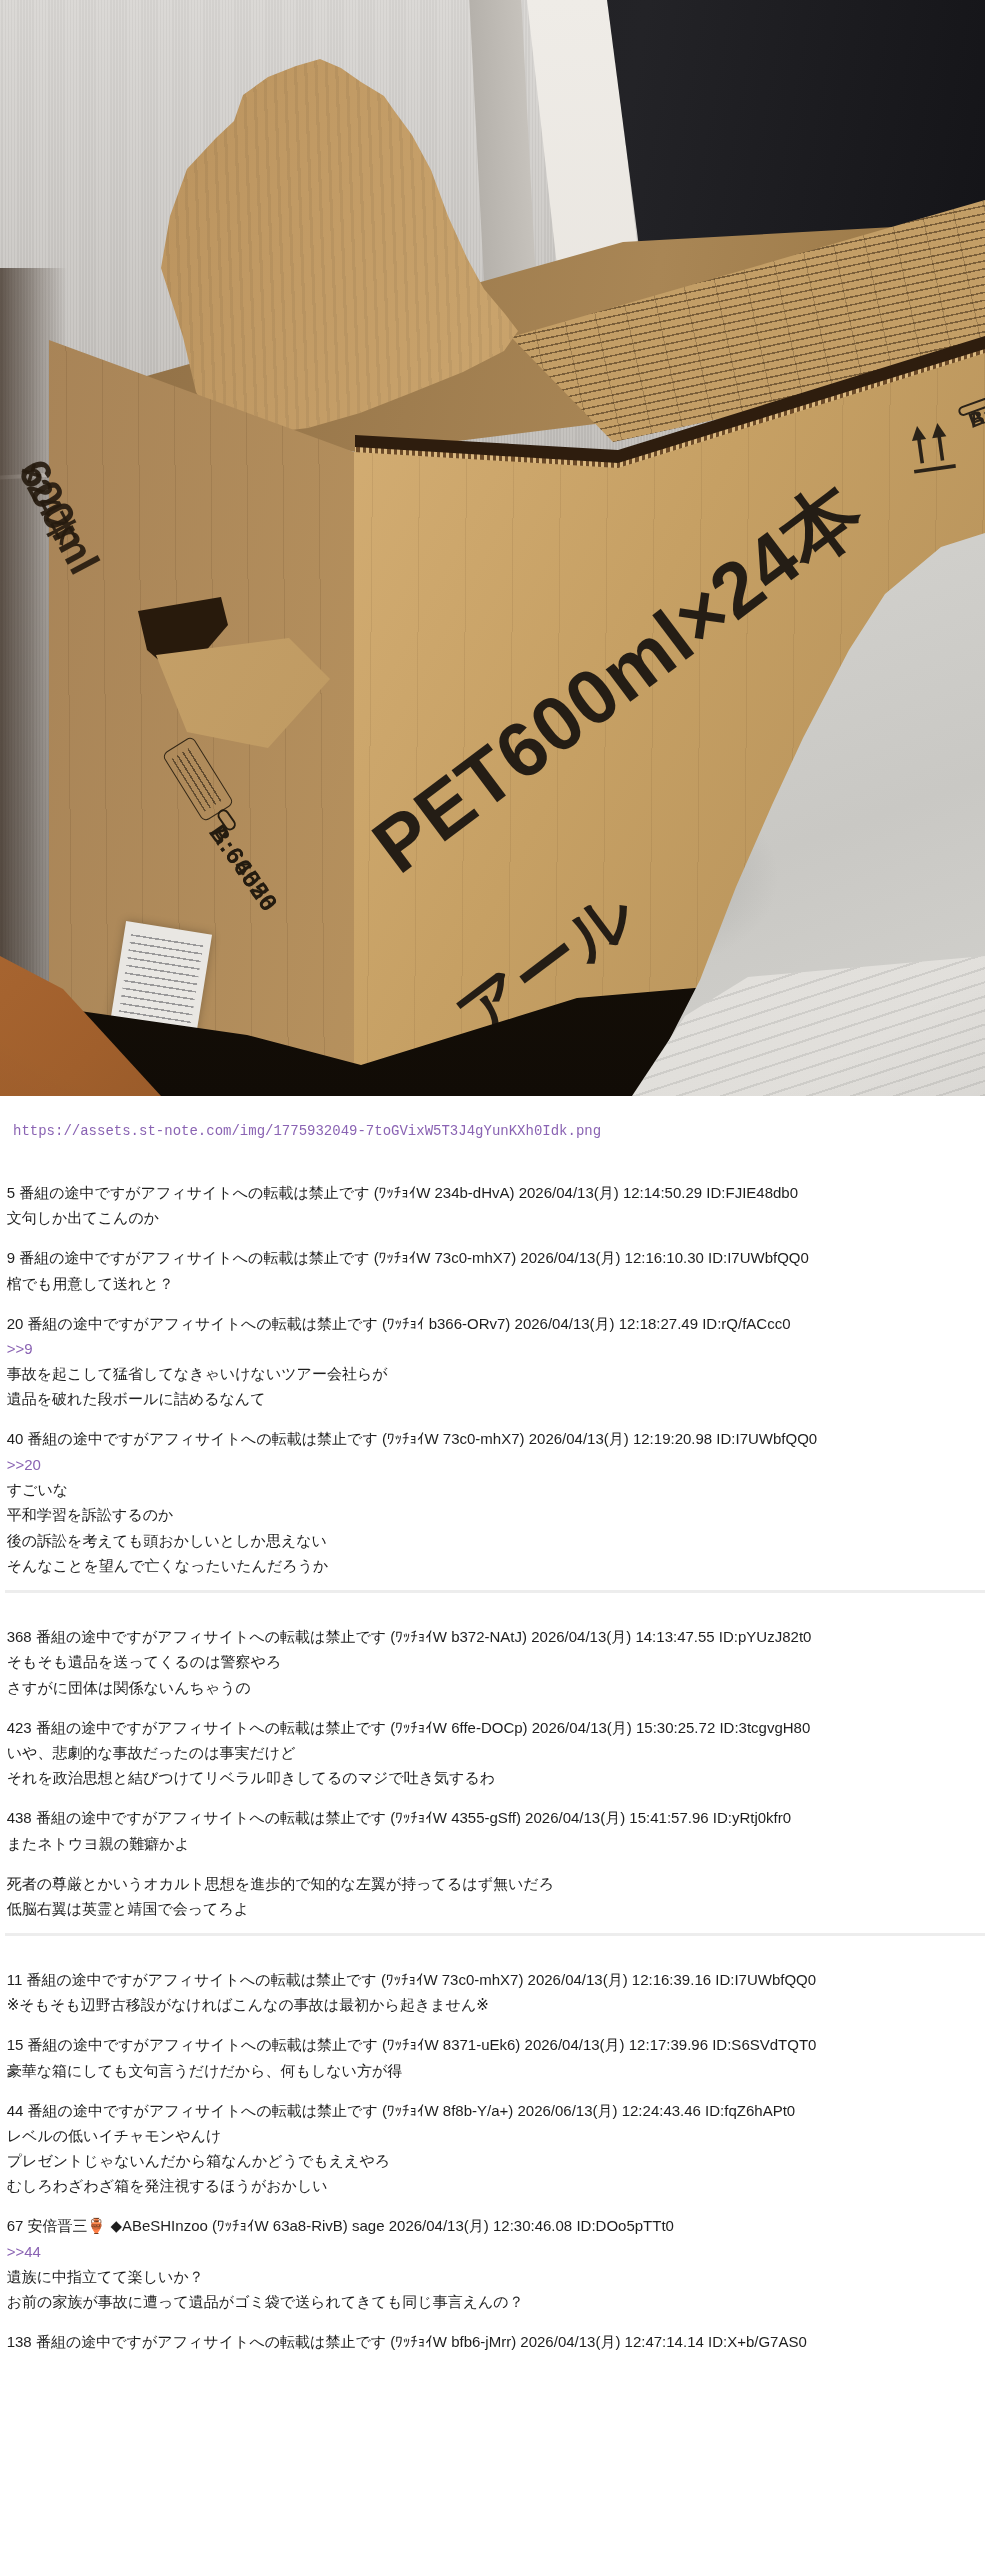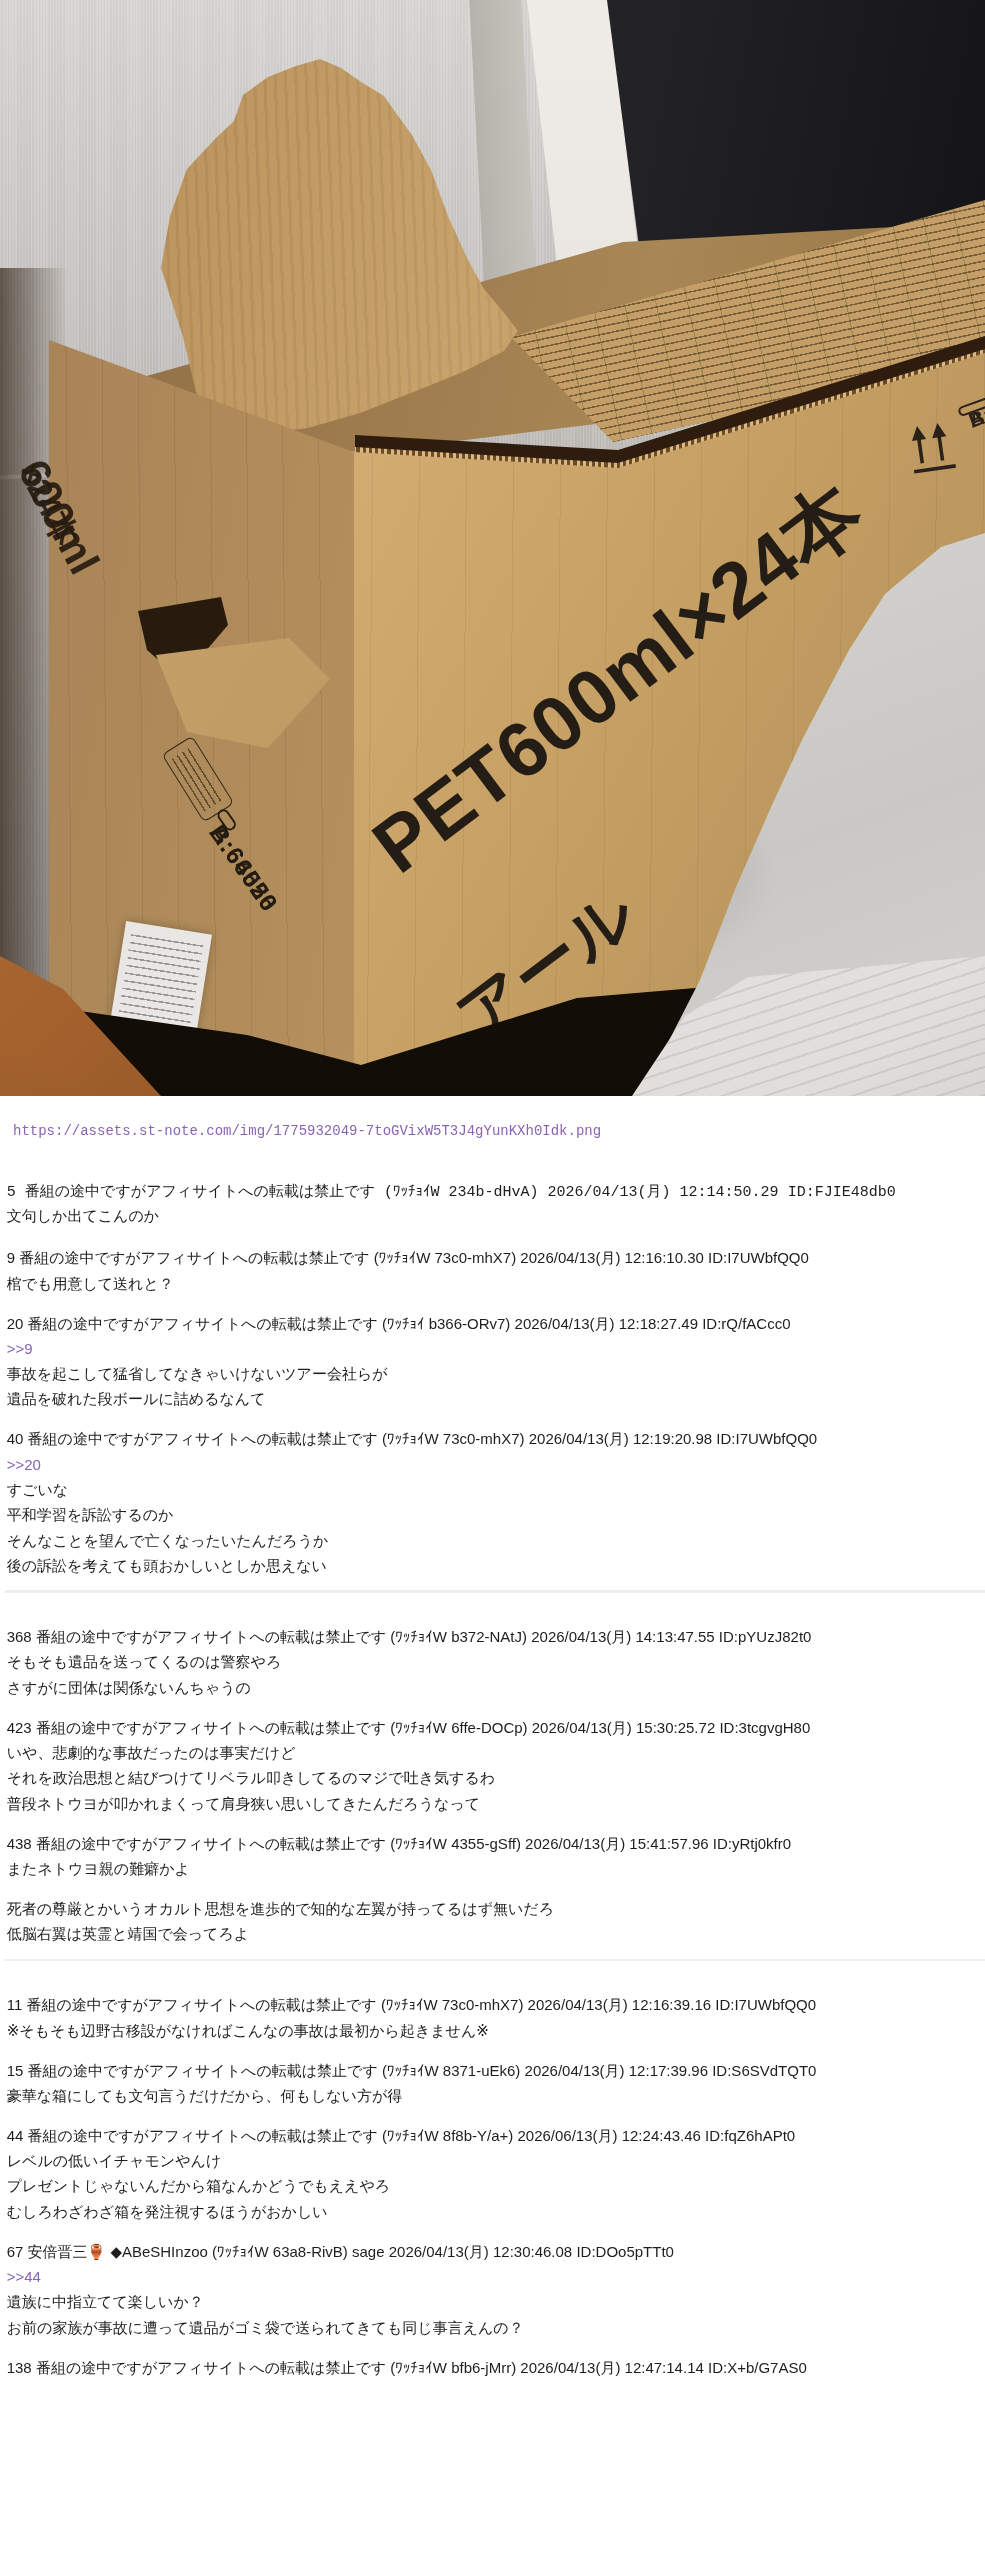--- a/index.html
+++ b/index.html
@@ -103,21 +103,21 @@
   .ph-vignette{left:0;top:0;width:100%;height:100%;
     background:radial-gradient(ellipse 130% 110% at 45% 40%,rgba(0,0,0,0) 60%,rgba(0,0,0,.14));}
 
   
   .link-row{margin:27px 0 0 13px;}
   .link-row a{color:#8a63b3;font-size:14px;text-decoration:none;font-family:Liberation Mono, monospace;}
   #thread{margin:46px 0 0 6.7px;font-size:15px;line-height:15px;}
   .post .header{white-space:nowrap;}
   .post .header span{margin-right:0;}
   .post{margin-top:25px;}
-  #thread .post:first-child{margin-top:12px;font-family:Liberation Mono, monospace;}
+  #thread .post:first-child{margin-top:12px;}
   .line{margin-top:10.3px;min-height:15px;white-space:nowrap;}
   .anchor-link{color:#8a63b3;cursor:pointer;}
   .divider{height:2.6px;background:#ededed;margin:17.5px 0 0 -1.5px;}
   .divider + .post{margin-top:36px;}
 </style>
 </head>
 <body>
 
 <div class="photo">
   <div class="ph-wall"></div>
@@ -189,34 +189,33 @@
       <div class="header"><span>20</span> <span>番組の途中ですがアフィサイトへの転載は禁止です</span> <span>(ﾜｯﾁｮｲ b366-ORv7)</span> <span>2026/04/13(月) 12:18:27.49</span> <span>ID:rQ/fACcc0</span></div>
       <div class="line anchor-link">&gt;&gt;9</div>
       <div class="line">事故を起こして猛省してなきゃいけないツアー会社らが</div>
       <div class="line">遺品を破れた段ボールに詰めるなんて</div>
     </div>
     <div class="post">
       <div class="header"><span>40</span> <span>番組の途中ですがアフィサイトへの転載は禁止です</span> <span>(ﾜｯﾁｮｲW 73c0-mhX7)</span> <span>2026/04/13(月) 12:19:20.98</span> <span>ID:I7UWbfQQ0</span></div>
       <div class="line anchor-link">&gt;&gt;20</div>
       <div class="line">すごいな</div>
       <div class="line">平和学習を訴訟するのか</div>
+      <div class="line">後の訴訟を考えても頭おかしいとしか思えない</div>
       <div class="line">そんなことを望んで亡くなったいたんだろうか</div>
-      <div class="line">後の訴訟を考えても頭おかしいとしか思えない</div>
     </div>
     <div class="divider"></div>
     <div class="post">
       <div class="header"><span>368</span> <span>番組の途中ですがアフィサイトへの転載は禁止です</span> <span>(ﾜｯﾁｮｲW b372-NAtJ)</span> <span>2026/04/13(月) 14:13:47.55</span> <span>ID:pYUzJ82t0</span></div>
       <div class="line">そもそも遺品を送ってくるのは警察やろ</div>
       <div class="line">さすがに団体は関係ないんちゃうの</div>
     </div>
     <div class="post">
       <div class="header"><span>423</span> <span>番組の途中ですがアフィサイトへの転載は禁止です</span> <span>(ﾜｯﾁｮｲW 6ffe-DOCp)</span> <span>2026/04/13(月) 15:30:25.72</span> <span>ID:3tcgvgH80</span></div>
       <div class="line">いや、悲劇的な事故だったのは事実だけど</div>
       <div class="line">それを政治思想と結びつけてリベラル叩きしてるのマジで吐き気するわ</div>
-      <div class="line">普段ネトウヨが叩かれまくって肩身狭い思いしてきたんだろうなって</div>
     </div>
     <div class="post">
       <div class="header"><span>438</span> <span>番組の途中ですがアフィサイトへの転載は禁止です</span> <span>(ﾜｯﾁｮｲW 4355-gSff)</span> <span>2026/04/13(月) 15:41:57.96</span> <span>ID:yRtj0kfr0</span></div>
       <div class="line">またネトウヨ親の難癖かよ</div>
     </div>
     <div class="post">
       <div class="line">死者の尊厳とかいうオカルト思想を進歩的で知的な左翼が持ってるはず無いだろ</div>
       <div class="line">低脳右翼は英霊と靖国で会ってろよ</div>
     </div>
     <div class="divider"></div>

